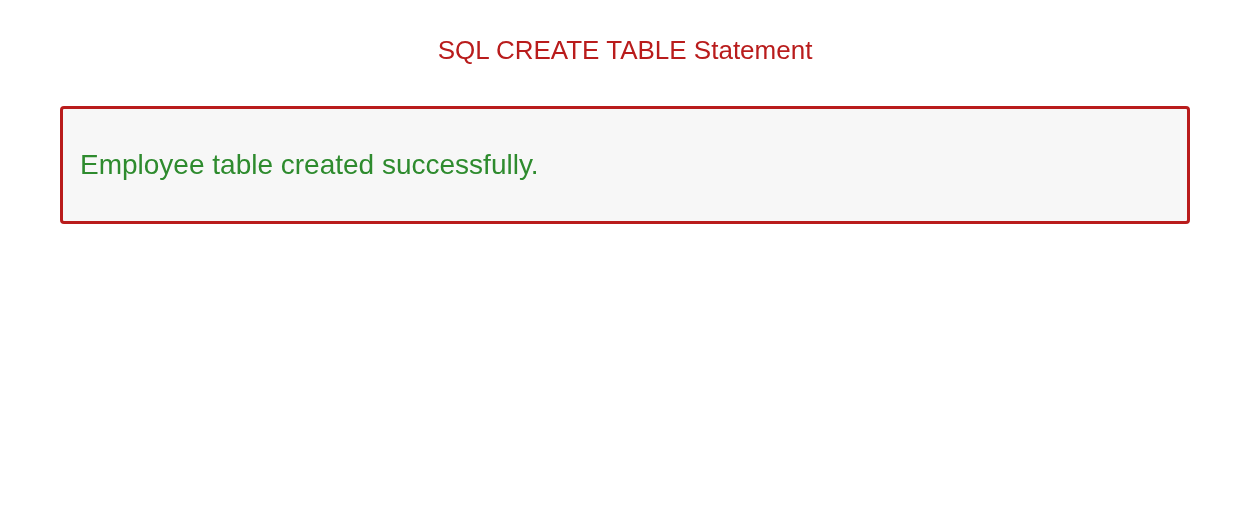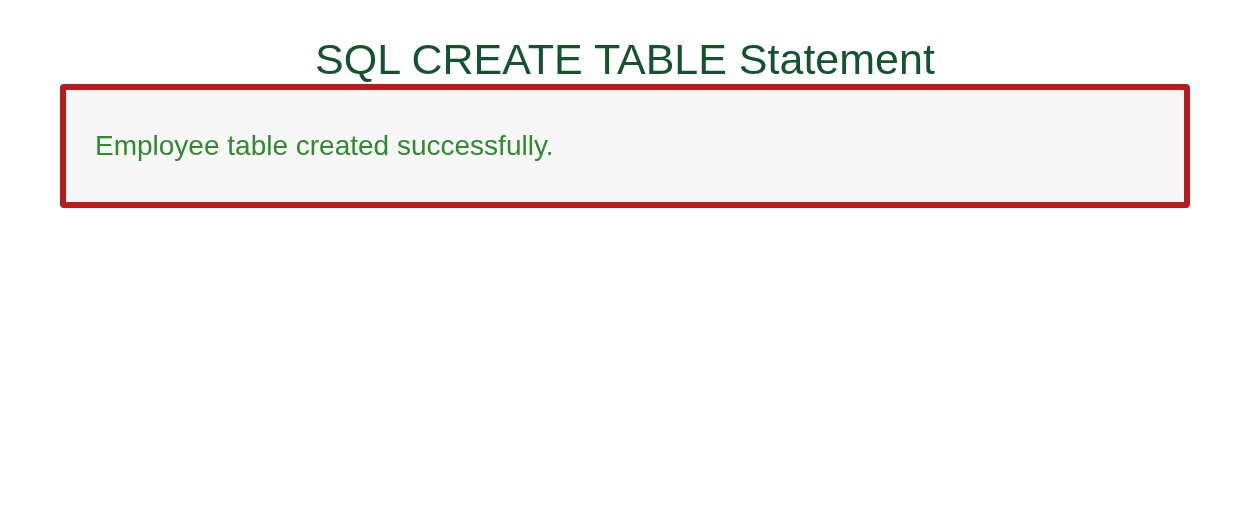--- a/index.html
+++ b/index.html
@@ -9,29 +9,30 @@
     }
     body {
       font-family: Arial, Helvetica, sans-serif;
       background-color: #ffffff;
       width: 1250px;
       height: 531px;
       padding: 35px 60px;
     }
     .page-title {
       text-align: center;
-      font-size: 43px;
+      font-size: 26px;
       font-weight: normal;
-      color: #14532d;
+      color: #b91c1c;
+      margin-bottom: 40px;
     }
     .message-box {
       background-color: #f7f7f7;
-      border: 6px solid #b91c1c;
+      border: 3px solid #b91c1c;
       border-radius: 4px;
-      padding: 40px 29px;
+      padding: 40px 17px;
     }
     .message-text {
       font-size: 28px;
       color: #2e8b2e;
       font-weight: normal;
     }
   </style>
 </head>
 <body>
 

